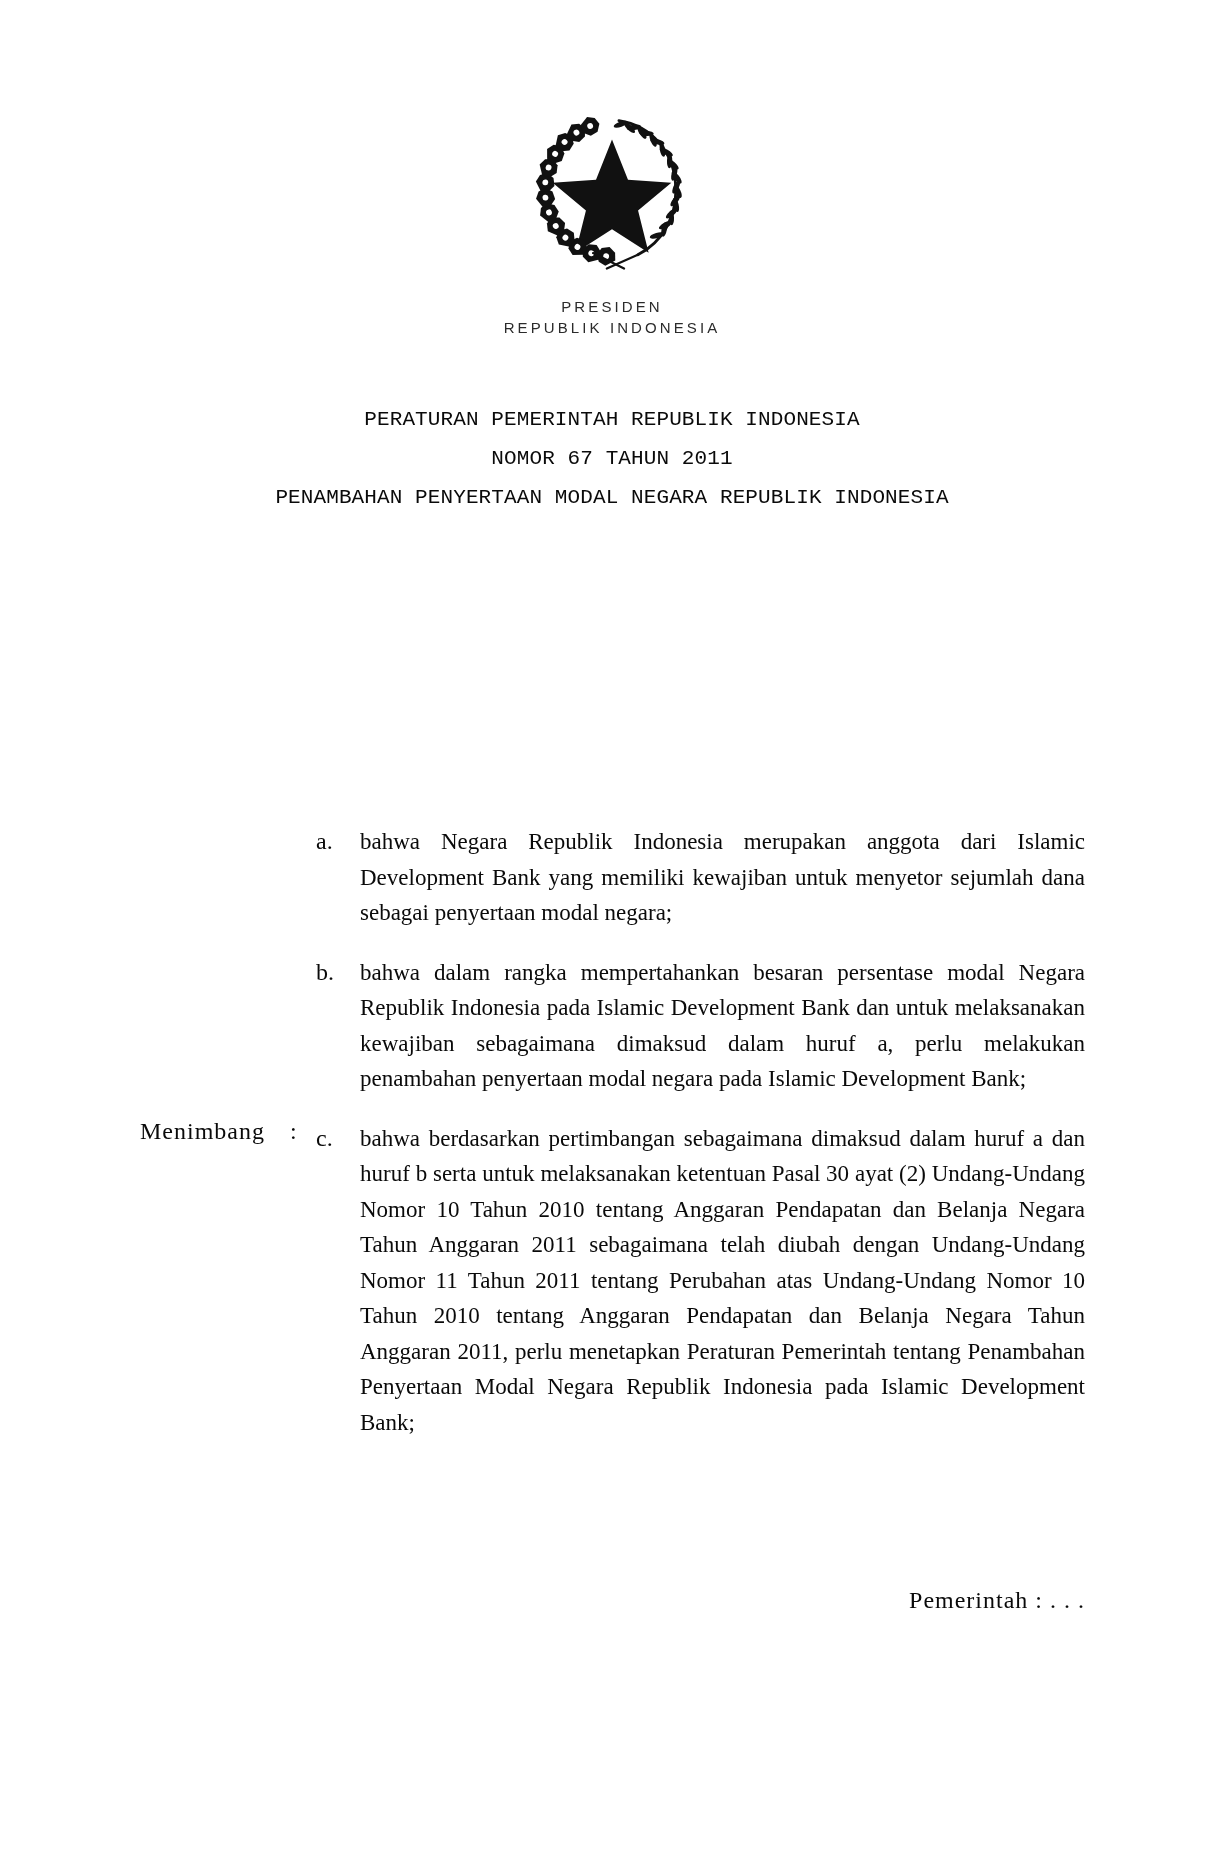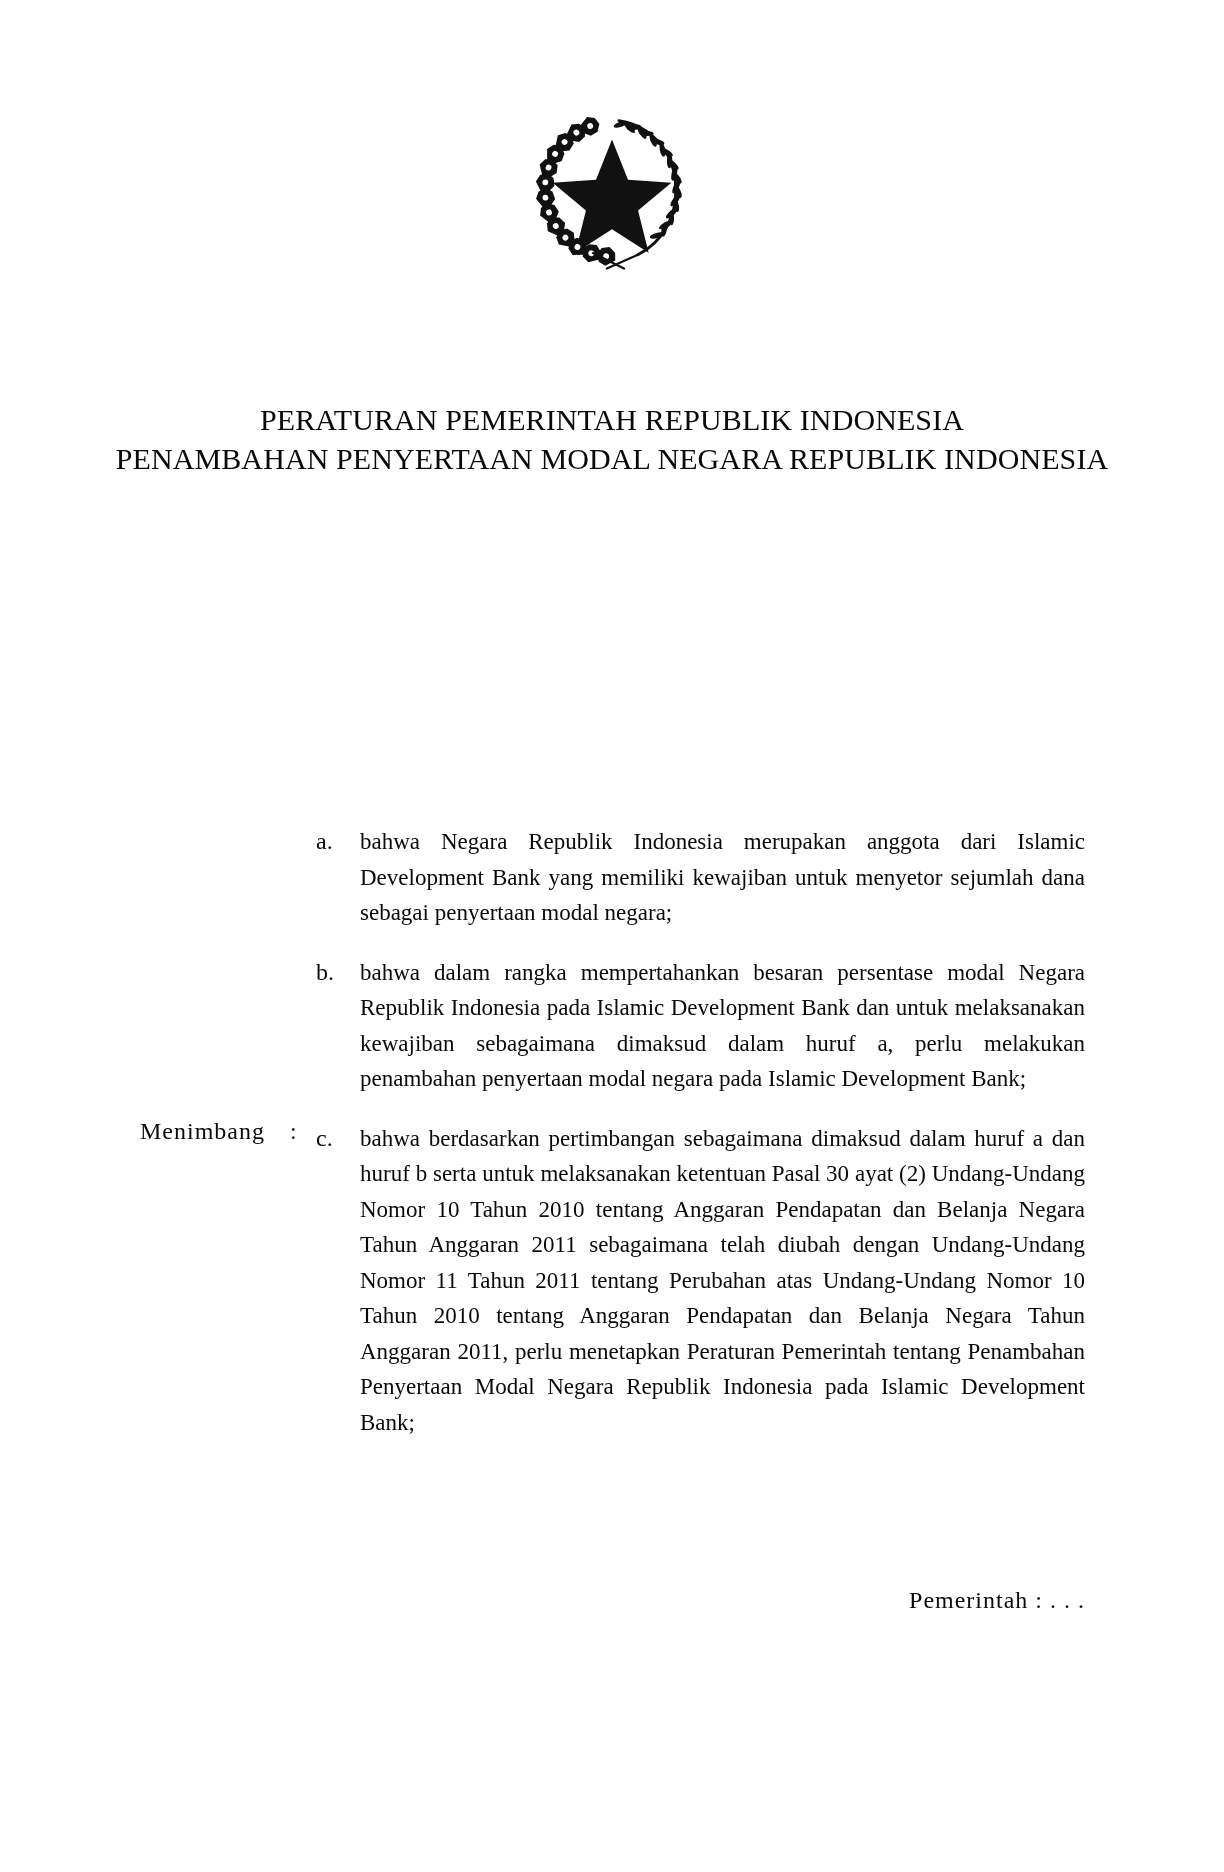--- a/index.html
+++ b/index.html
@@ -58,24 +58,25 @@
   
   .title-block {
     position: absolute;
     left: 112px;
     right: 112px;
     top: 400px;
     text-align: center;
   }
   .title-block .t-line {
     display: block;
-    font-size: 30px;
+    font-size: 21px;
     line-height: 39px;
     letter-spacing: 0.1px;
     white-space: nowrap;
+    font-family: Liberation Mono, monospace;
   }
 
   
   .preamble {
     position: absolute;
     left: 112px;
     right: 112px;
     top: 655px;
     text-align: center;
   }
@@ -300,23 +301,28 @@
               </g>
           </g>
 
           <path d="M 30,76 L -6,92" fill="none" stroke="#111111" stroke-width="2.6" stroke-linecap="round"></path>
           <path d="M -22,74 L 14,92" fill="none" stroke="#111111" stroke-width="2.6" stroke-linecap="round"></path>
         </g>
       </g>
     </svg>
   </div>
 
+  <div class="letterhead">
+    <span class="lh-line1">PRESIDEN</span>
+    <span class="lh-line2">REPUBLIK INDONESIA</span>
+  </div>
 
   <div class="title-block">
     <span class="t-line">PERATURAN PEMERINTAH REPUBLIK INDONESIA</span>
+    <span class="t-line">NOMOR 67 TAHUN 2011</span>
     <span class="t-line">PENAMBAHAN PENYERTAAN MODAL NEGARA REPUBLIK INDONESIA</span>
   </div>
 
 
   <div class="considering">
     <div class="considering-row">
       <div class="cons-label">Menimbang</div>
       <div class="cons-colon">:</div>
       <div class="cons-items">
 

